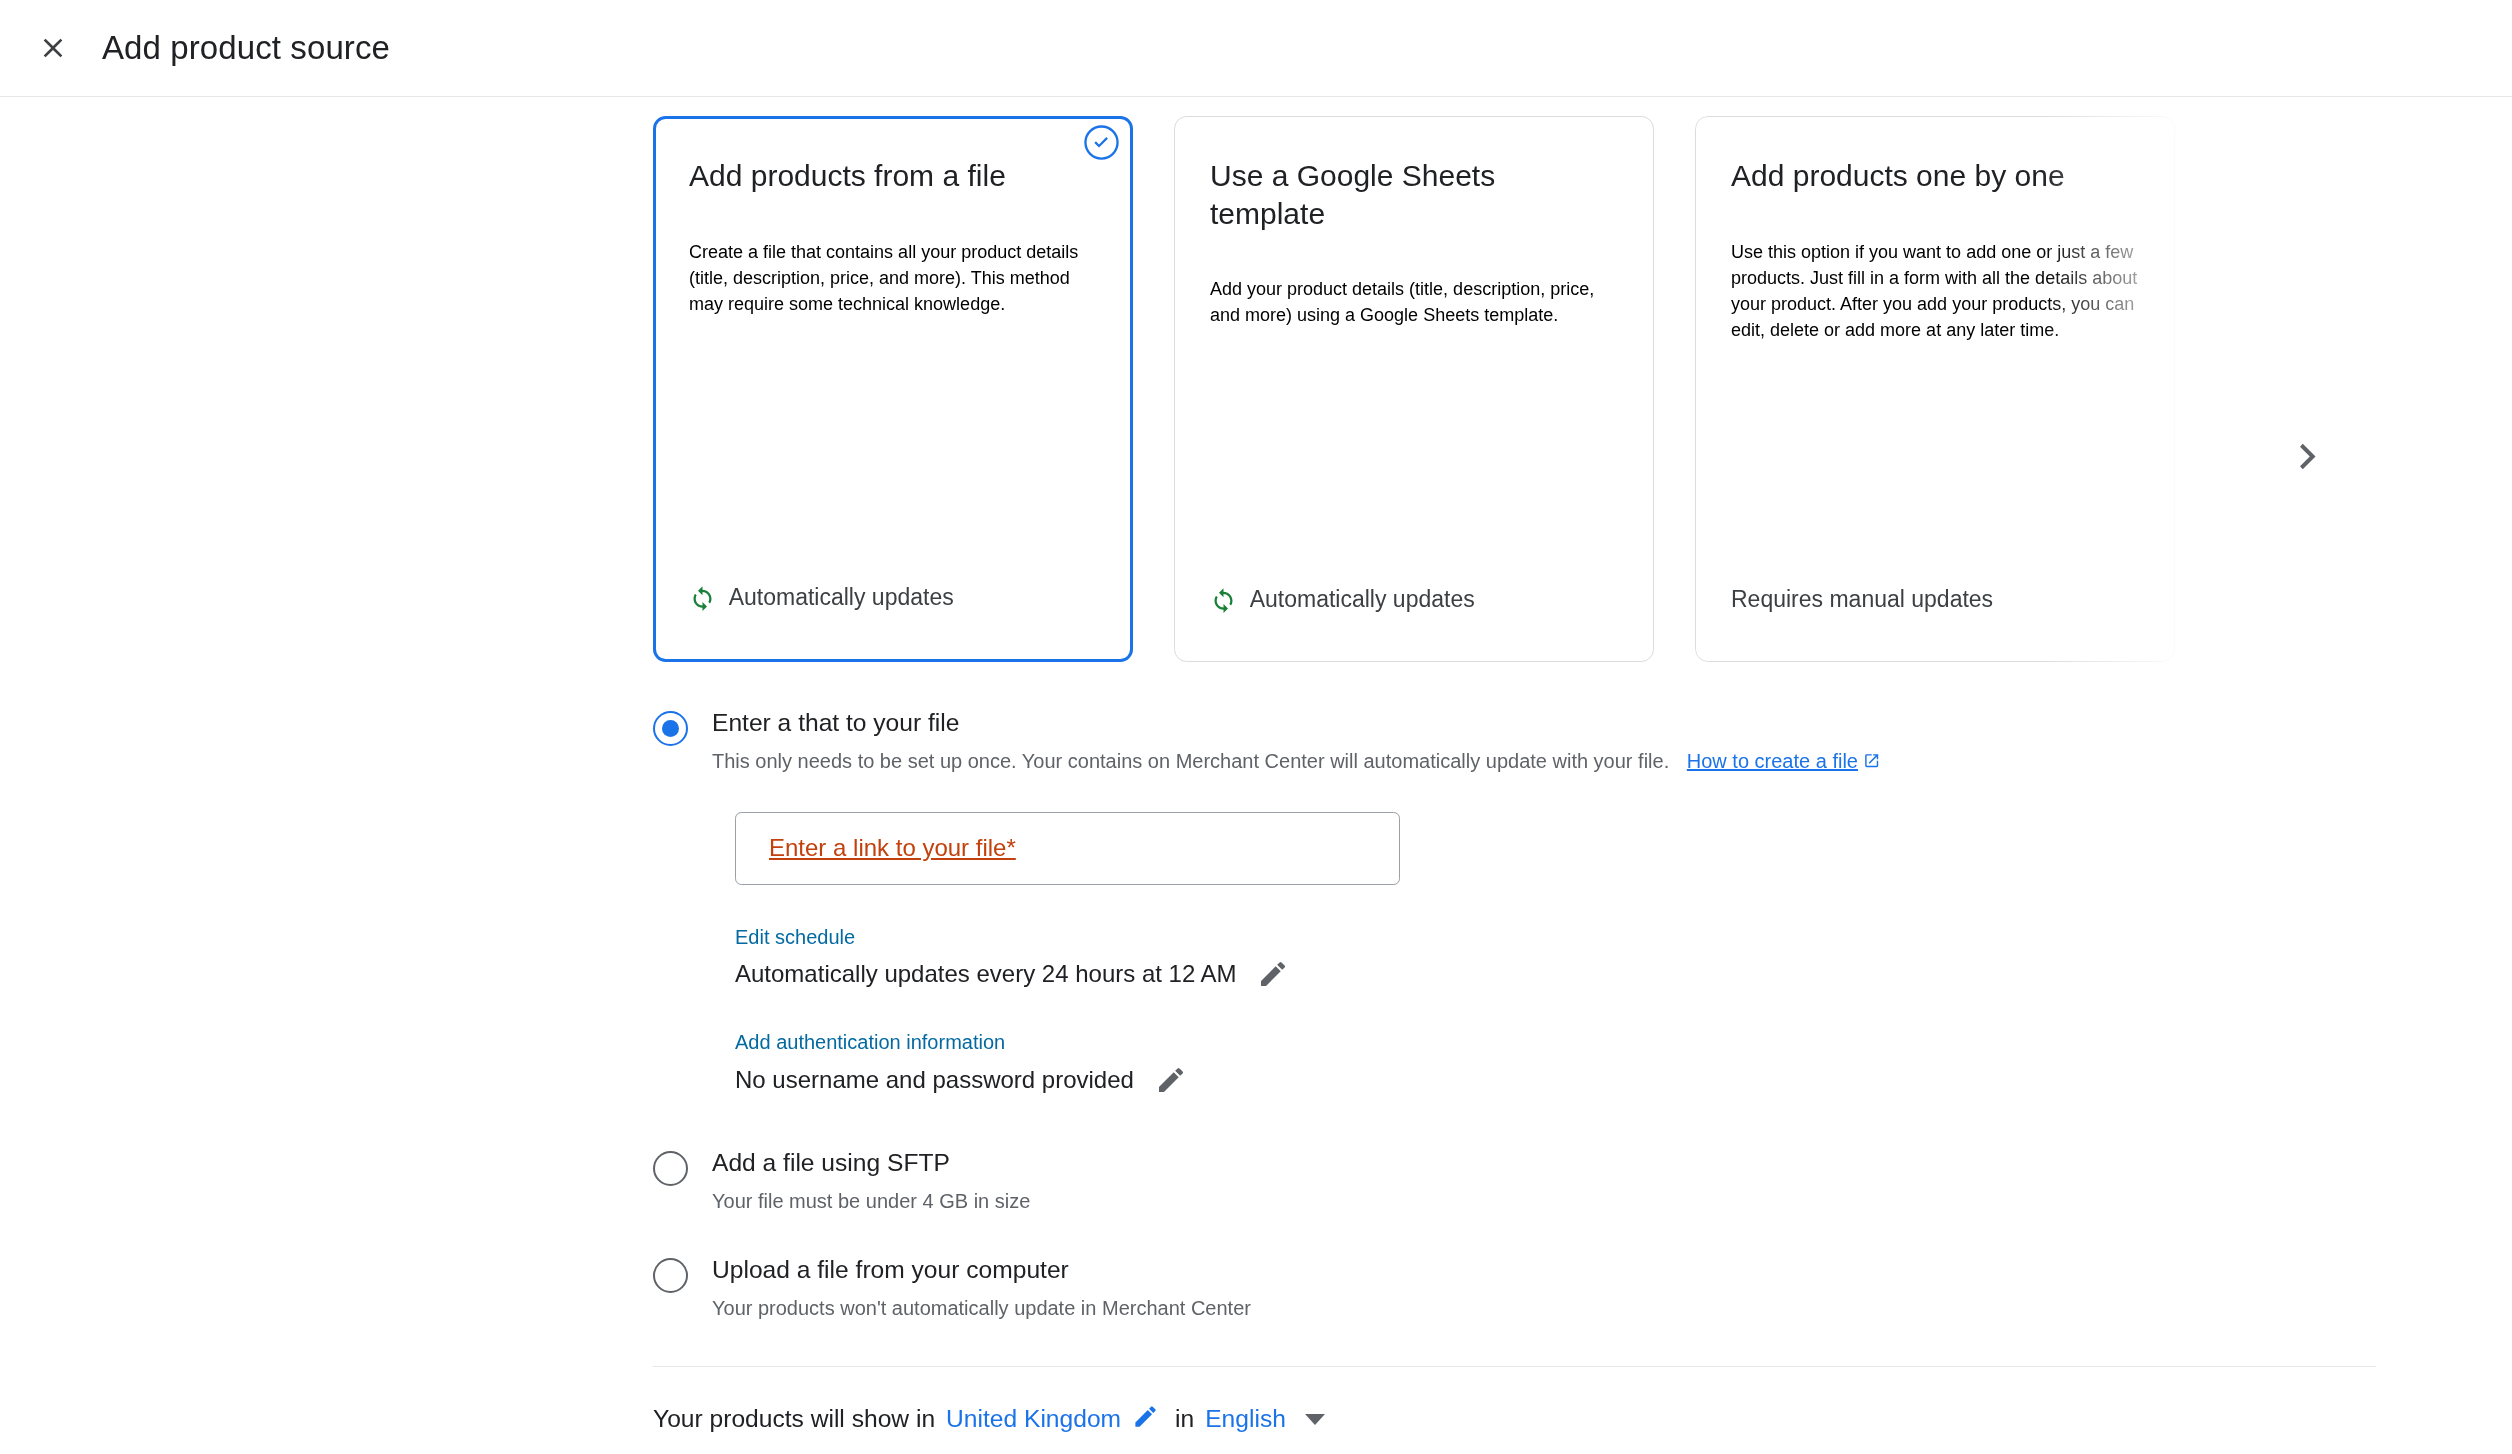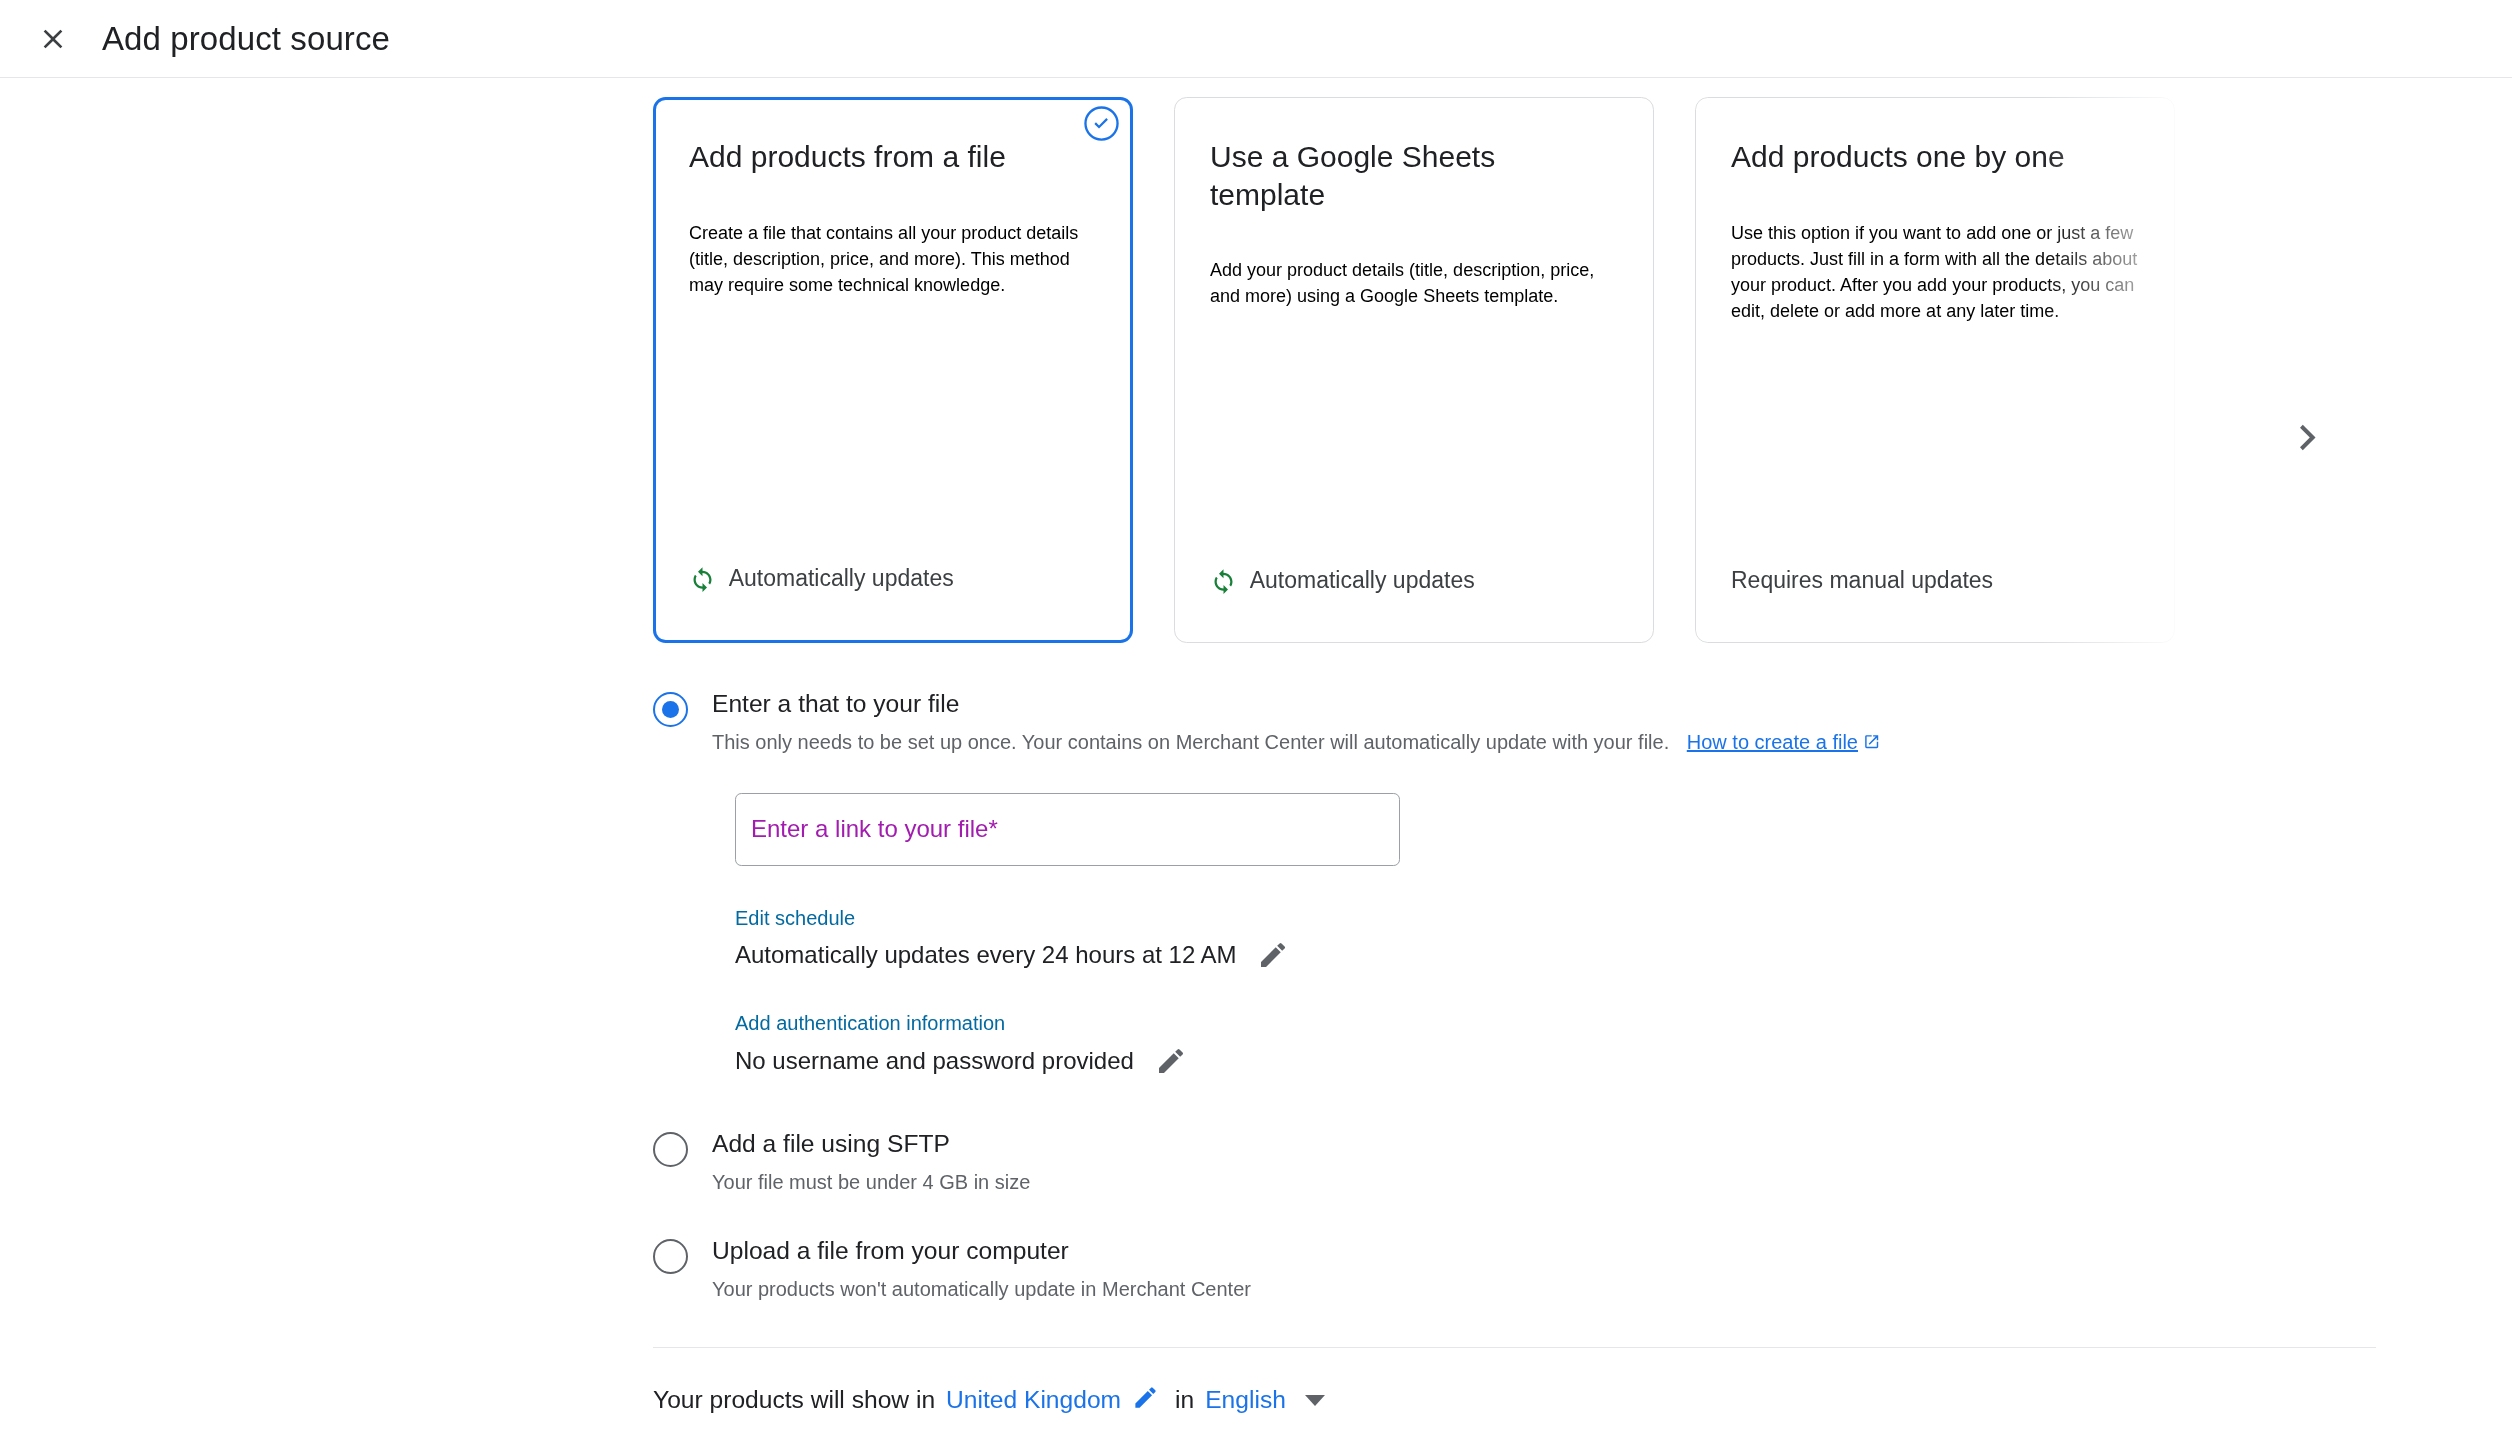--- a/index.html
+++ b/index.html
@@ -7,21 +7,21 @@
     margin: 0; padding: 0;
     width: 2512px; height: 1455px;
     background: #ffffff;
     font-family: "Liberation Sans", sans-serif;
     color: #202124;
     overflow: hidden;
   }
 
   
   .header {
-    height: 78px;
+    height: 97px;
     display: flex;
     align-items: center;
     padding-left: 27px;
     border-bottom: 0.8px solid #e4e6e9;
   }
   .close-btn {
     width: 51px; height: 51px;
     display: flex; align-items: center; justify-content: center;
     border-radius: 50%;
     cursor: pointer;
@@ -159,25 +159,26 @@
   .indent { padding-left: 82px; }
 
   .text-field {
     margin-top: 35px;
     width: 665px;
     height: 73px;
     border: 1.6px solid #9aa0a6;
     border-radius: 6.3px;
     display: flex;
     align-items: center;
-    padding: 0 15px;
+    padding: 0 33px;
     font-size: 24px;
-    color: #a21caf;
+    color: #c2410c;
     background: #fff;
     cursor: text;
+    text-decoration: underline;
   }
 
   .meta-block { margin-top: 41px; }
   .meta-label {
     font-size: 20px;
     color: #0369a1;
   }
   .meta-value-row {
     display: flex;
     align-items: center;

